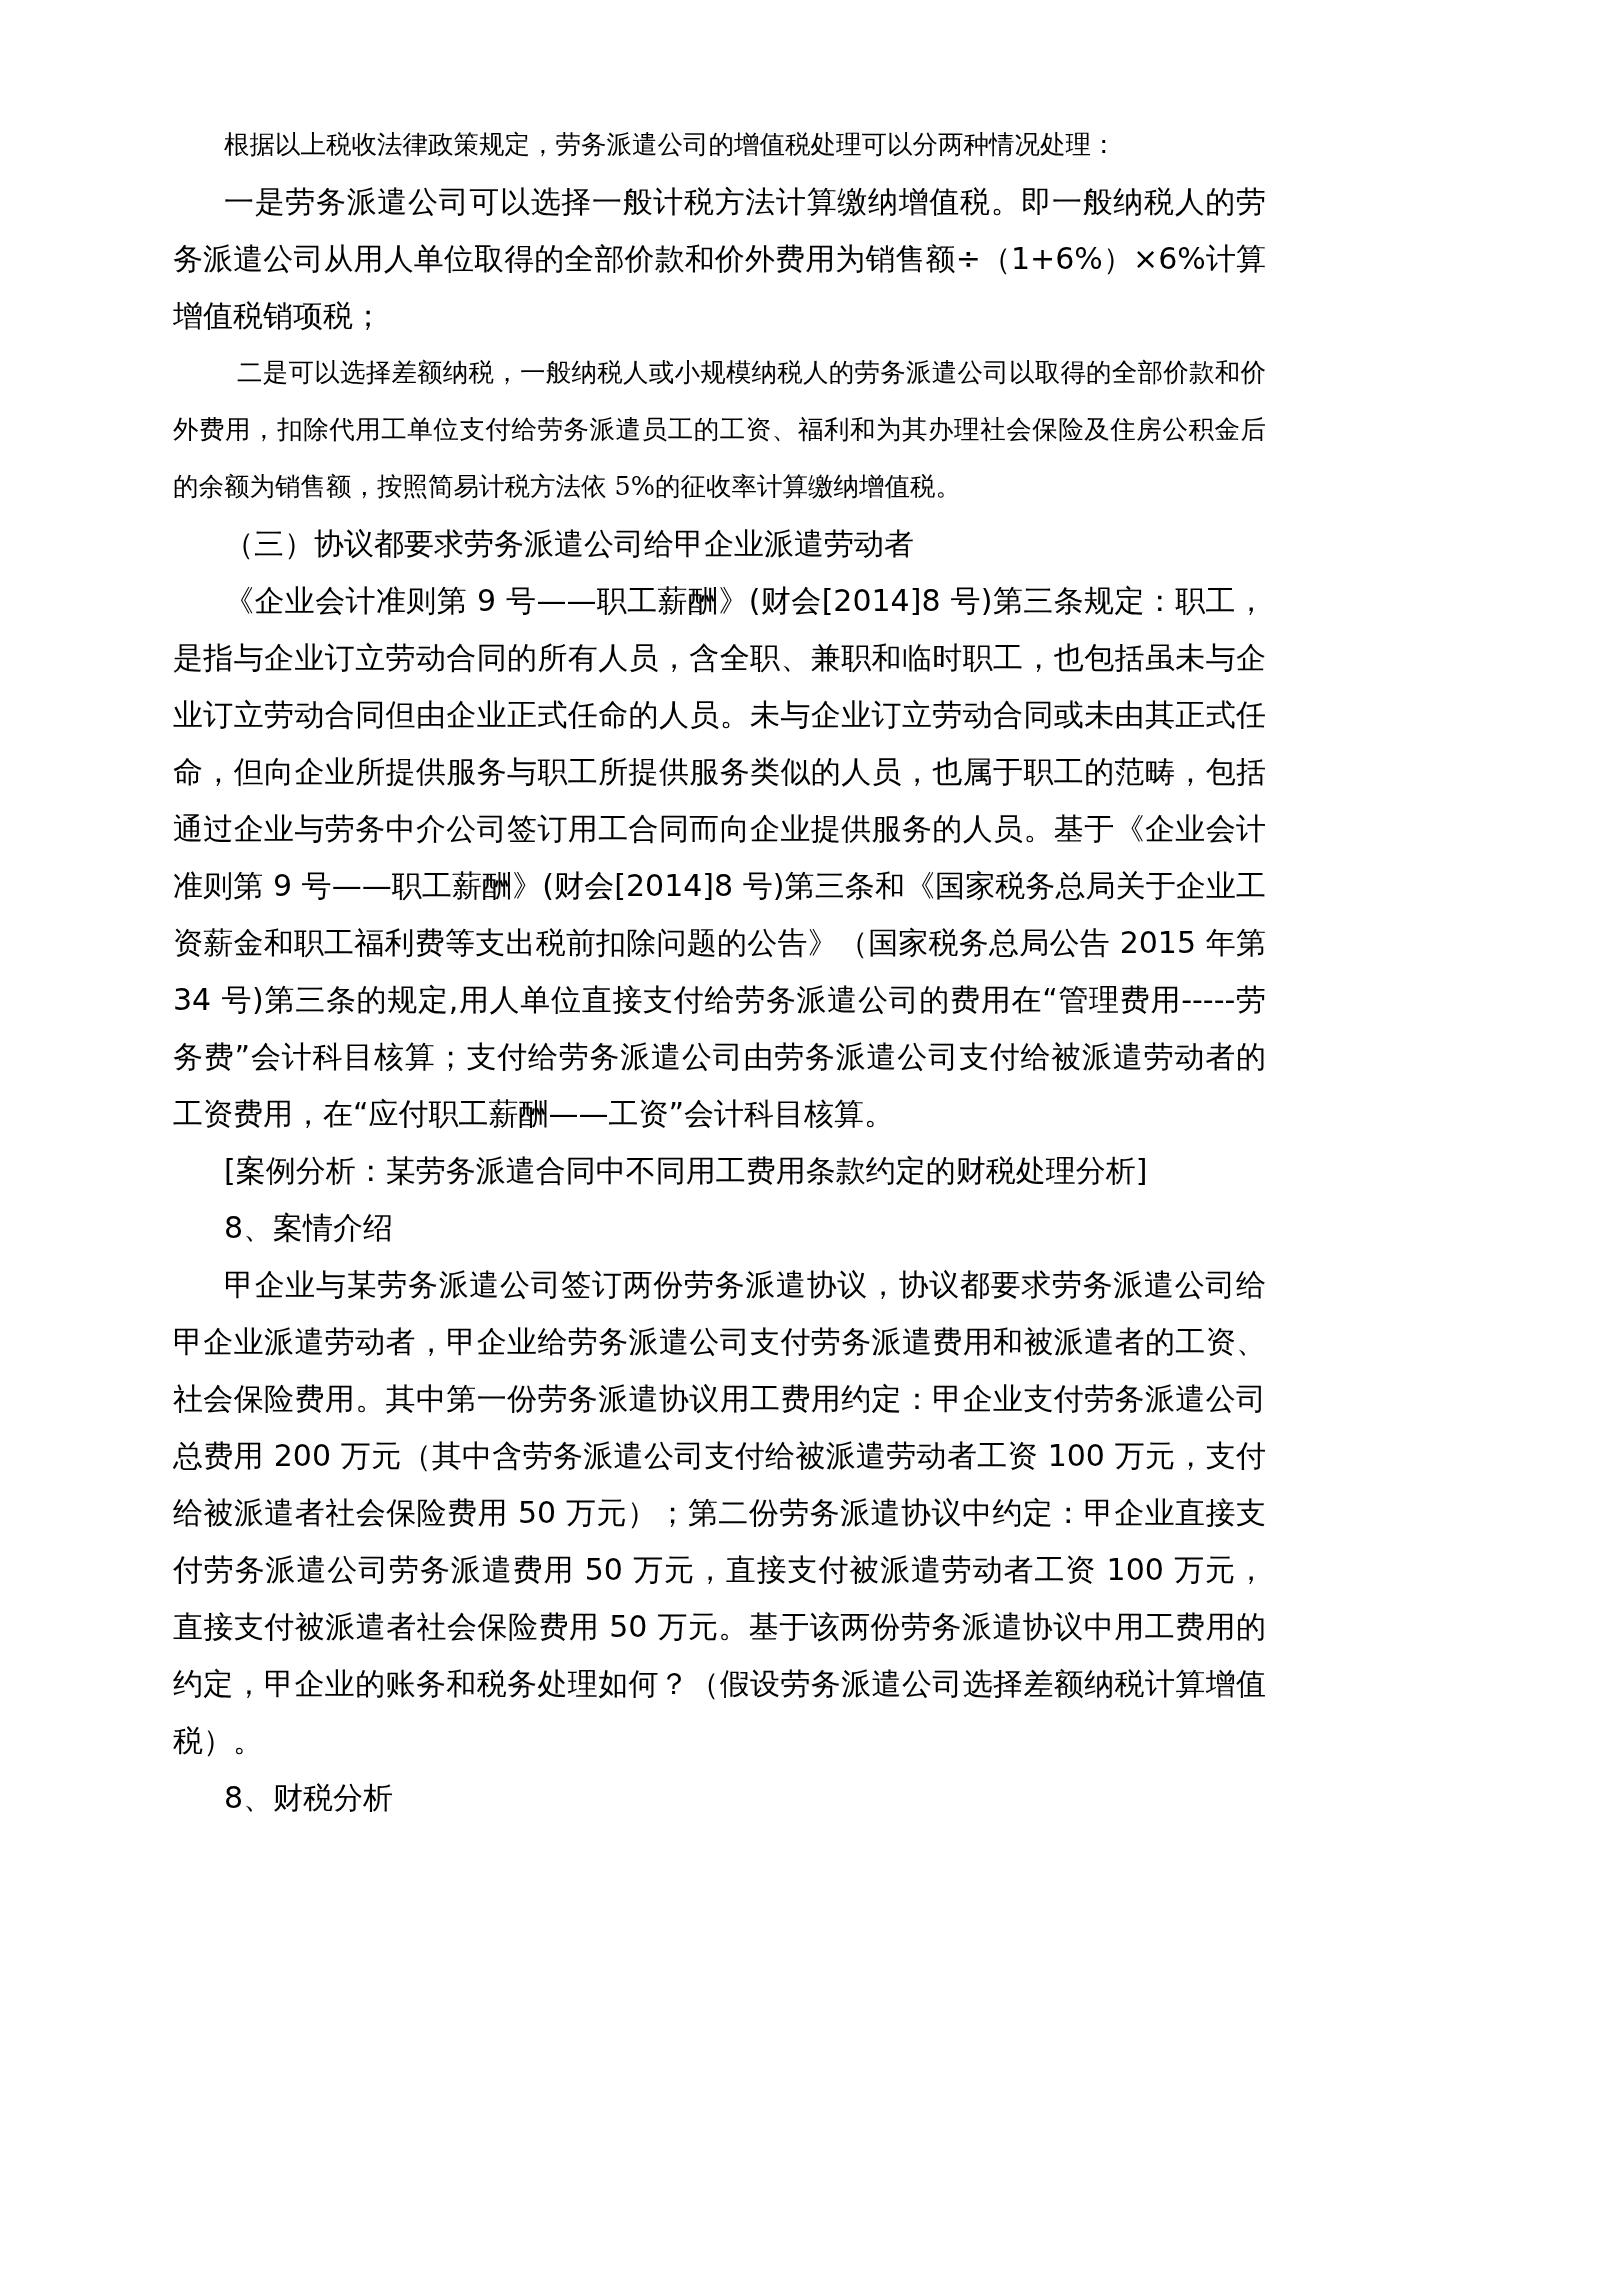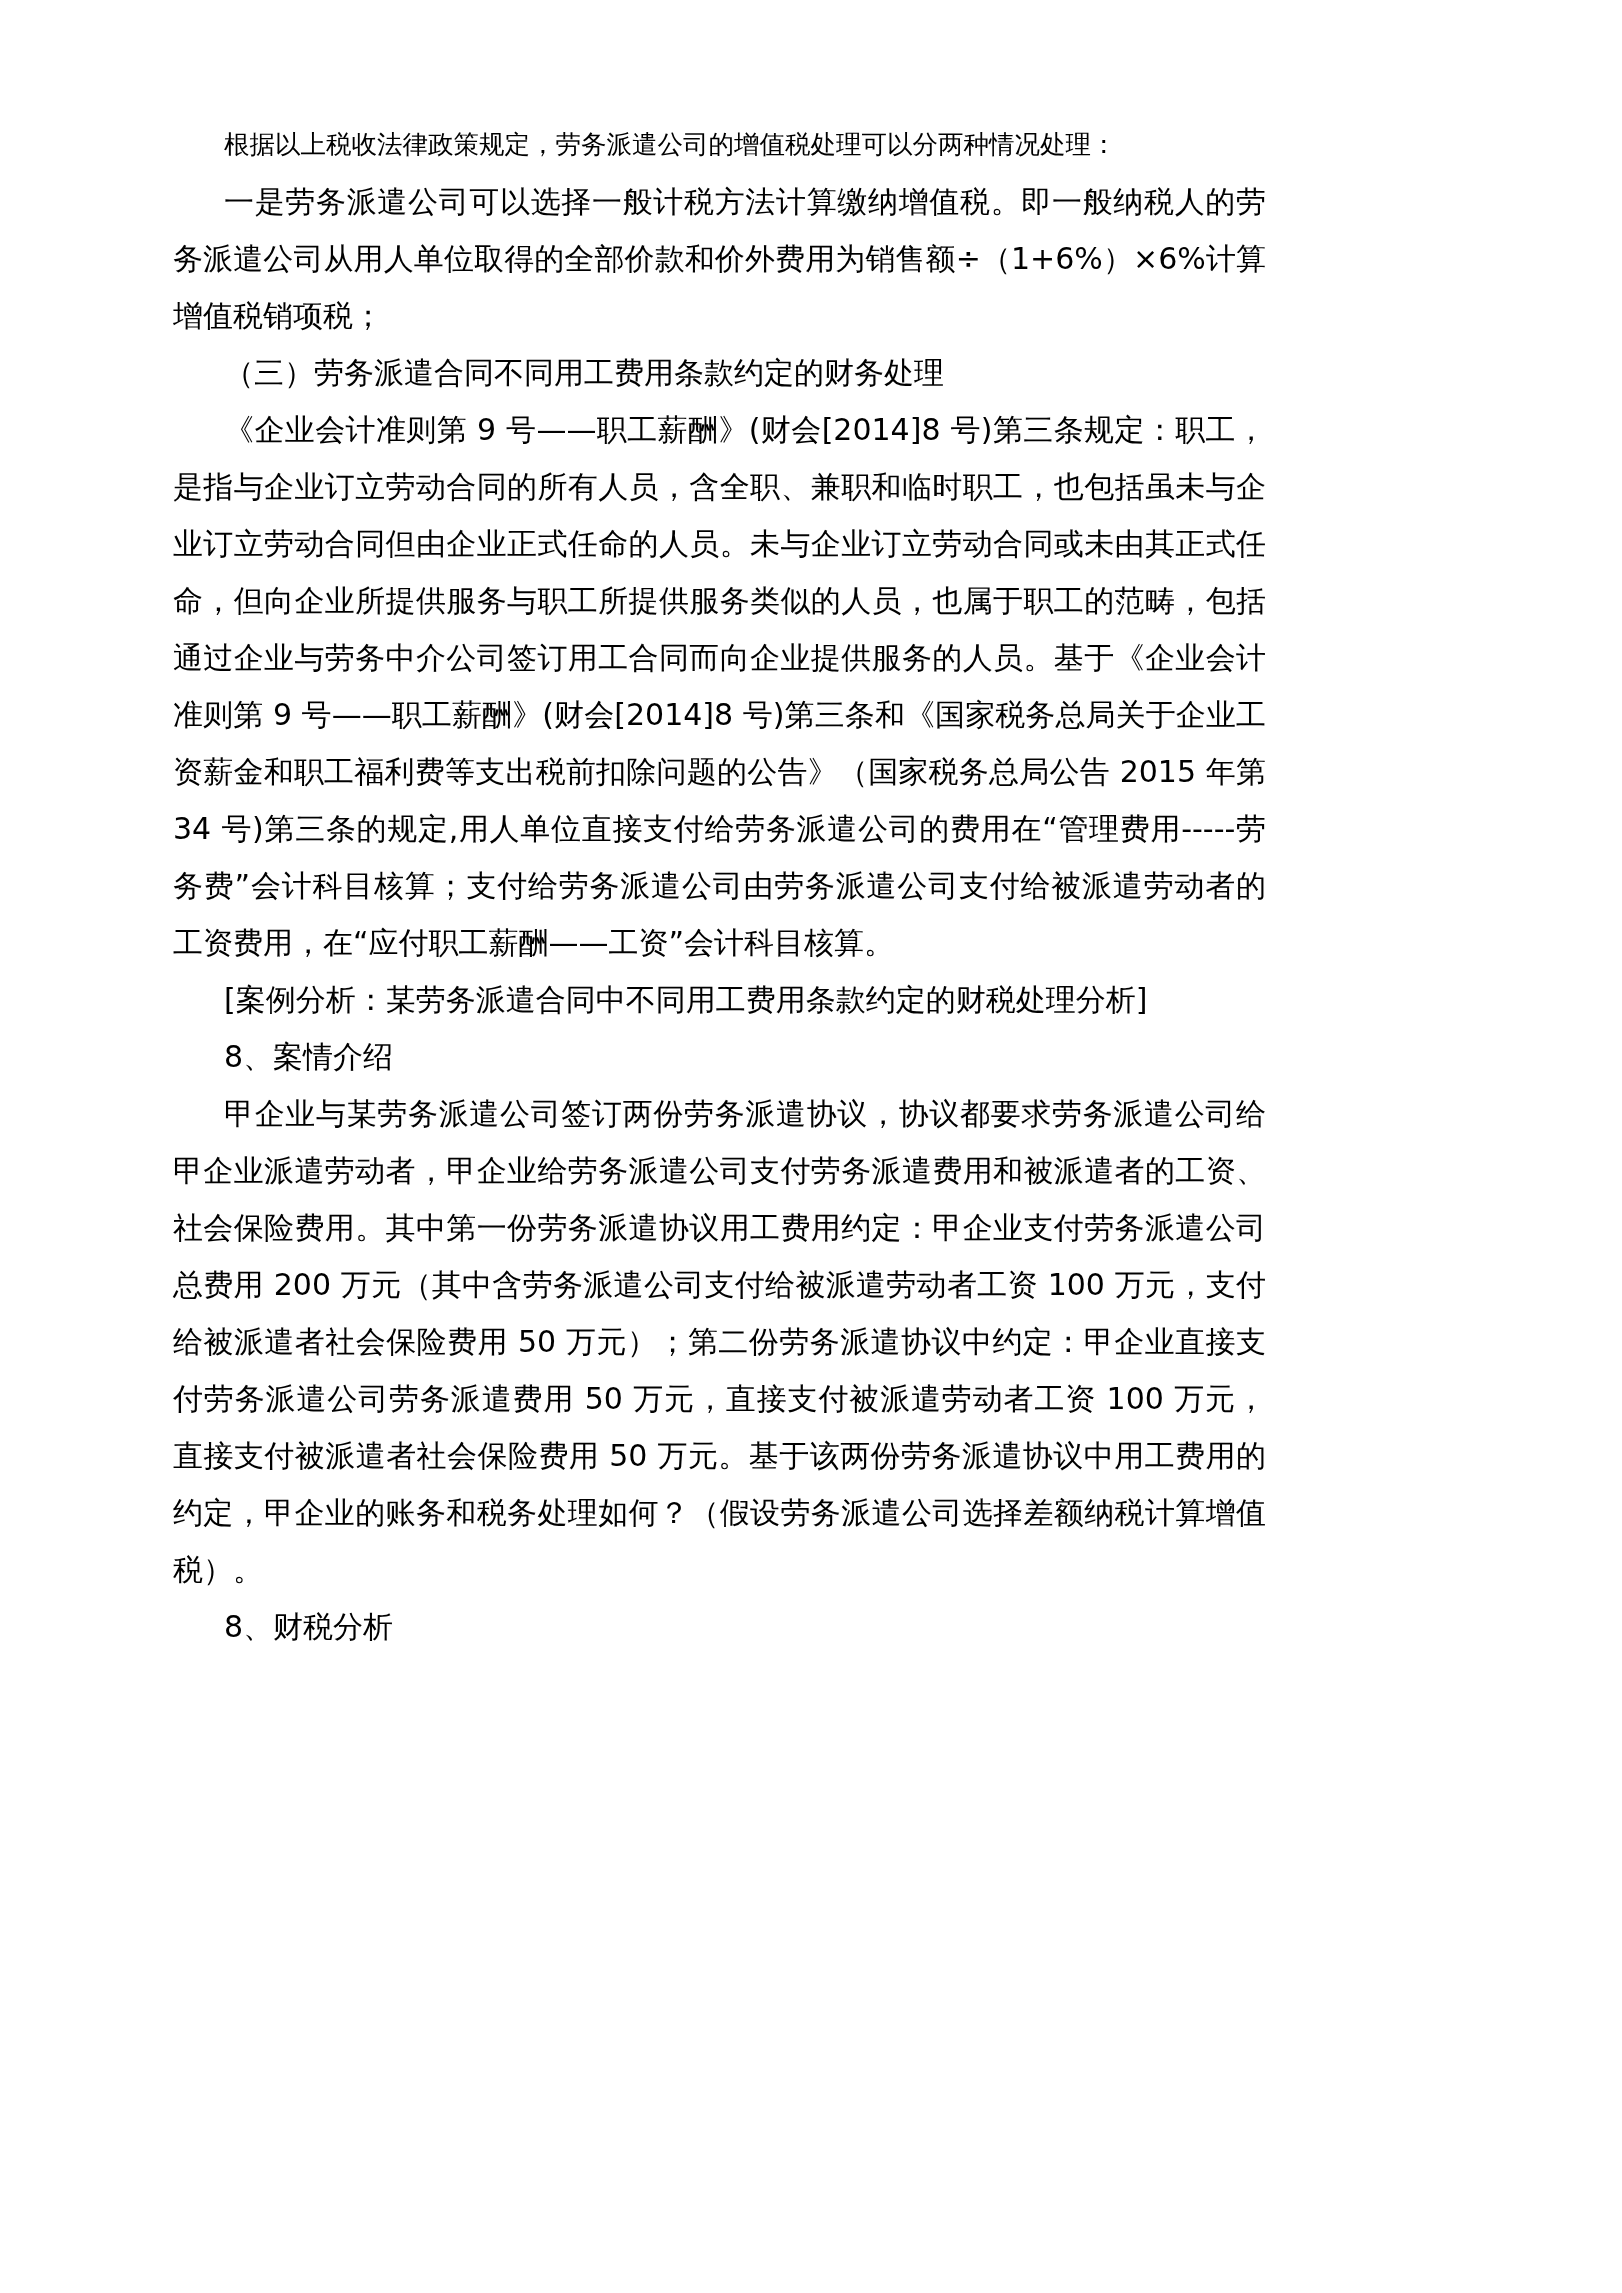--- a/index.html
+++ b/index.html
@@ -52,22 +52,23 @@
 </head>
 <body>
 
 <div class="page">
   <div class="doc-body">
 
     <p class="p-serif indent2">根据以上税收法律政策规定，劳务派遣公司的增值税处理可以分两种情况处理：</p>
 
     <p class="p-sans indent2">一是劳务派遣公司可以选择一般计税方法计算缴纳增值税。即一般纳税人的劳务派遣公司从用人单位取得的全部价款和价外费用为销售额÷（1+6%）×6%计算增值税销项税；</p>
 
+    <p class="p-serif indent-wide">二是可以选择差额纳税，一般纳税人或小规模纳税人的劳务派遣公司以取得的全部价款和价外费用，扣除代用工单位支付给劳务派遣员工的工资、福利和为其办理社会保险及住房公积金后的余额为销售额，按照简易计税方法依 5%的征收率计算缴纳增值税。</p>
 
-    <p class="p-sans indent2">（三）劳务派遣合同不同用工费用条款约定的财务处理</p>
+    <p class="p-sans indent2">（三）协议都要求劳务派遣公司给甲企业派遣劳动者</p>
 
     <p class="p-sans indent2">《企业会计准则第 9 号——职工薪酬》(财会[2014]8 号)第三条规定：职工，是指与企业订立劳动合同的所有人员，含全职、兼职和临时职工，也包括虽未与企业订立劳动合同但由企业正式任命的人员。未与企业订立劳动合同或未由其正式任命，但向企业所提供服务与职工所提供服务类似的人员，也属于职工的范畴，包括通过企业与劳务中介公司签订用工合同而向企业提供服务的人员。基于《企业会计准则第 9 号——职工薪酬》(财会[2014]8 号)第三条和《国家税务总局关于企业工资薪金和职工福利费等支出税前扣除问题的公告》（国家税务总局公告 2015 年第 34 号)第三条的规定,用人单位直接支付给劳务派遣公司的费用在“管理费用-----劳务费”会计科目核算；支付给劳务派遣公司由劳务派遣公司支付给被派遣劳动者的工资费用，在“应付职工薪酬——工资”会计科目核算。</p>
 
     <p class="p-sans indent2">[案例分析：某劳务派遣合同中不同用工费用条款约定的财税处理分析]</p>
 
     <p class="p-sans indent2">8、案情介绍</p>
 
     <p class="p-sans indent2">甲企业与某劳务派遣公司签订两份劳务派遣协议，协议都要求劳务派遣公司给甲企业派遣劳动者，甲企业给劳务派遣公司支付劳务派遣费用和被派遣者的工资、社会保险费用。其中第一份劳务派遣协议用工费用约定：甲企业支付劳务派遣公司总费用 200 万元（其中含劳务派遣公司支付给被派遣劳动者工资 100 万元，支付给被派遣者社会保险费用 50 万元）；第二份劳务派遣协议中约定：甲企业直接支付劳务派遣公司劳务派遣费用 50 万元，直接支付被派遣劳动者工资 100 万元，直接支付被派遣者社会保险费用 50 万元。基于该两份劳务派遣协议中用工费用的约定，甲企业的账务和税务处理如何？（假设劳务派遣公司选择差额纳税计算增值税）。</p>
 
     <p class="p-sans indent2">8、财税分析</p>

